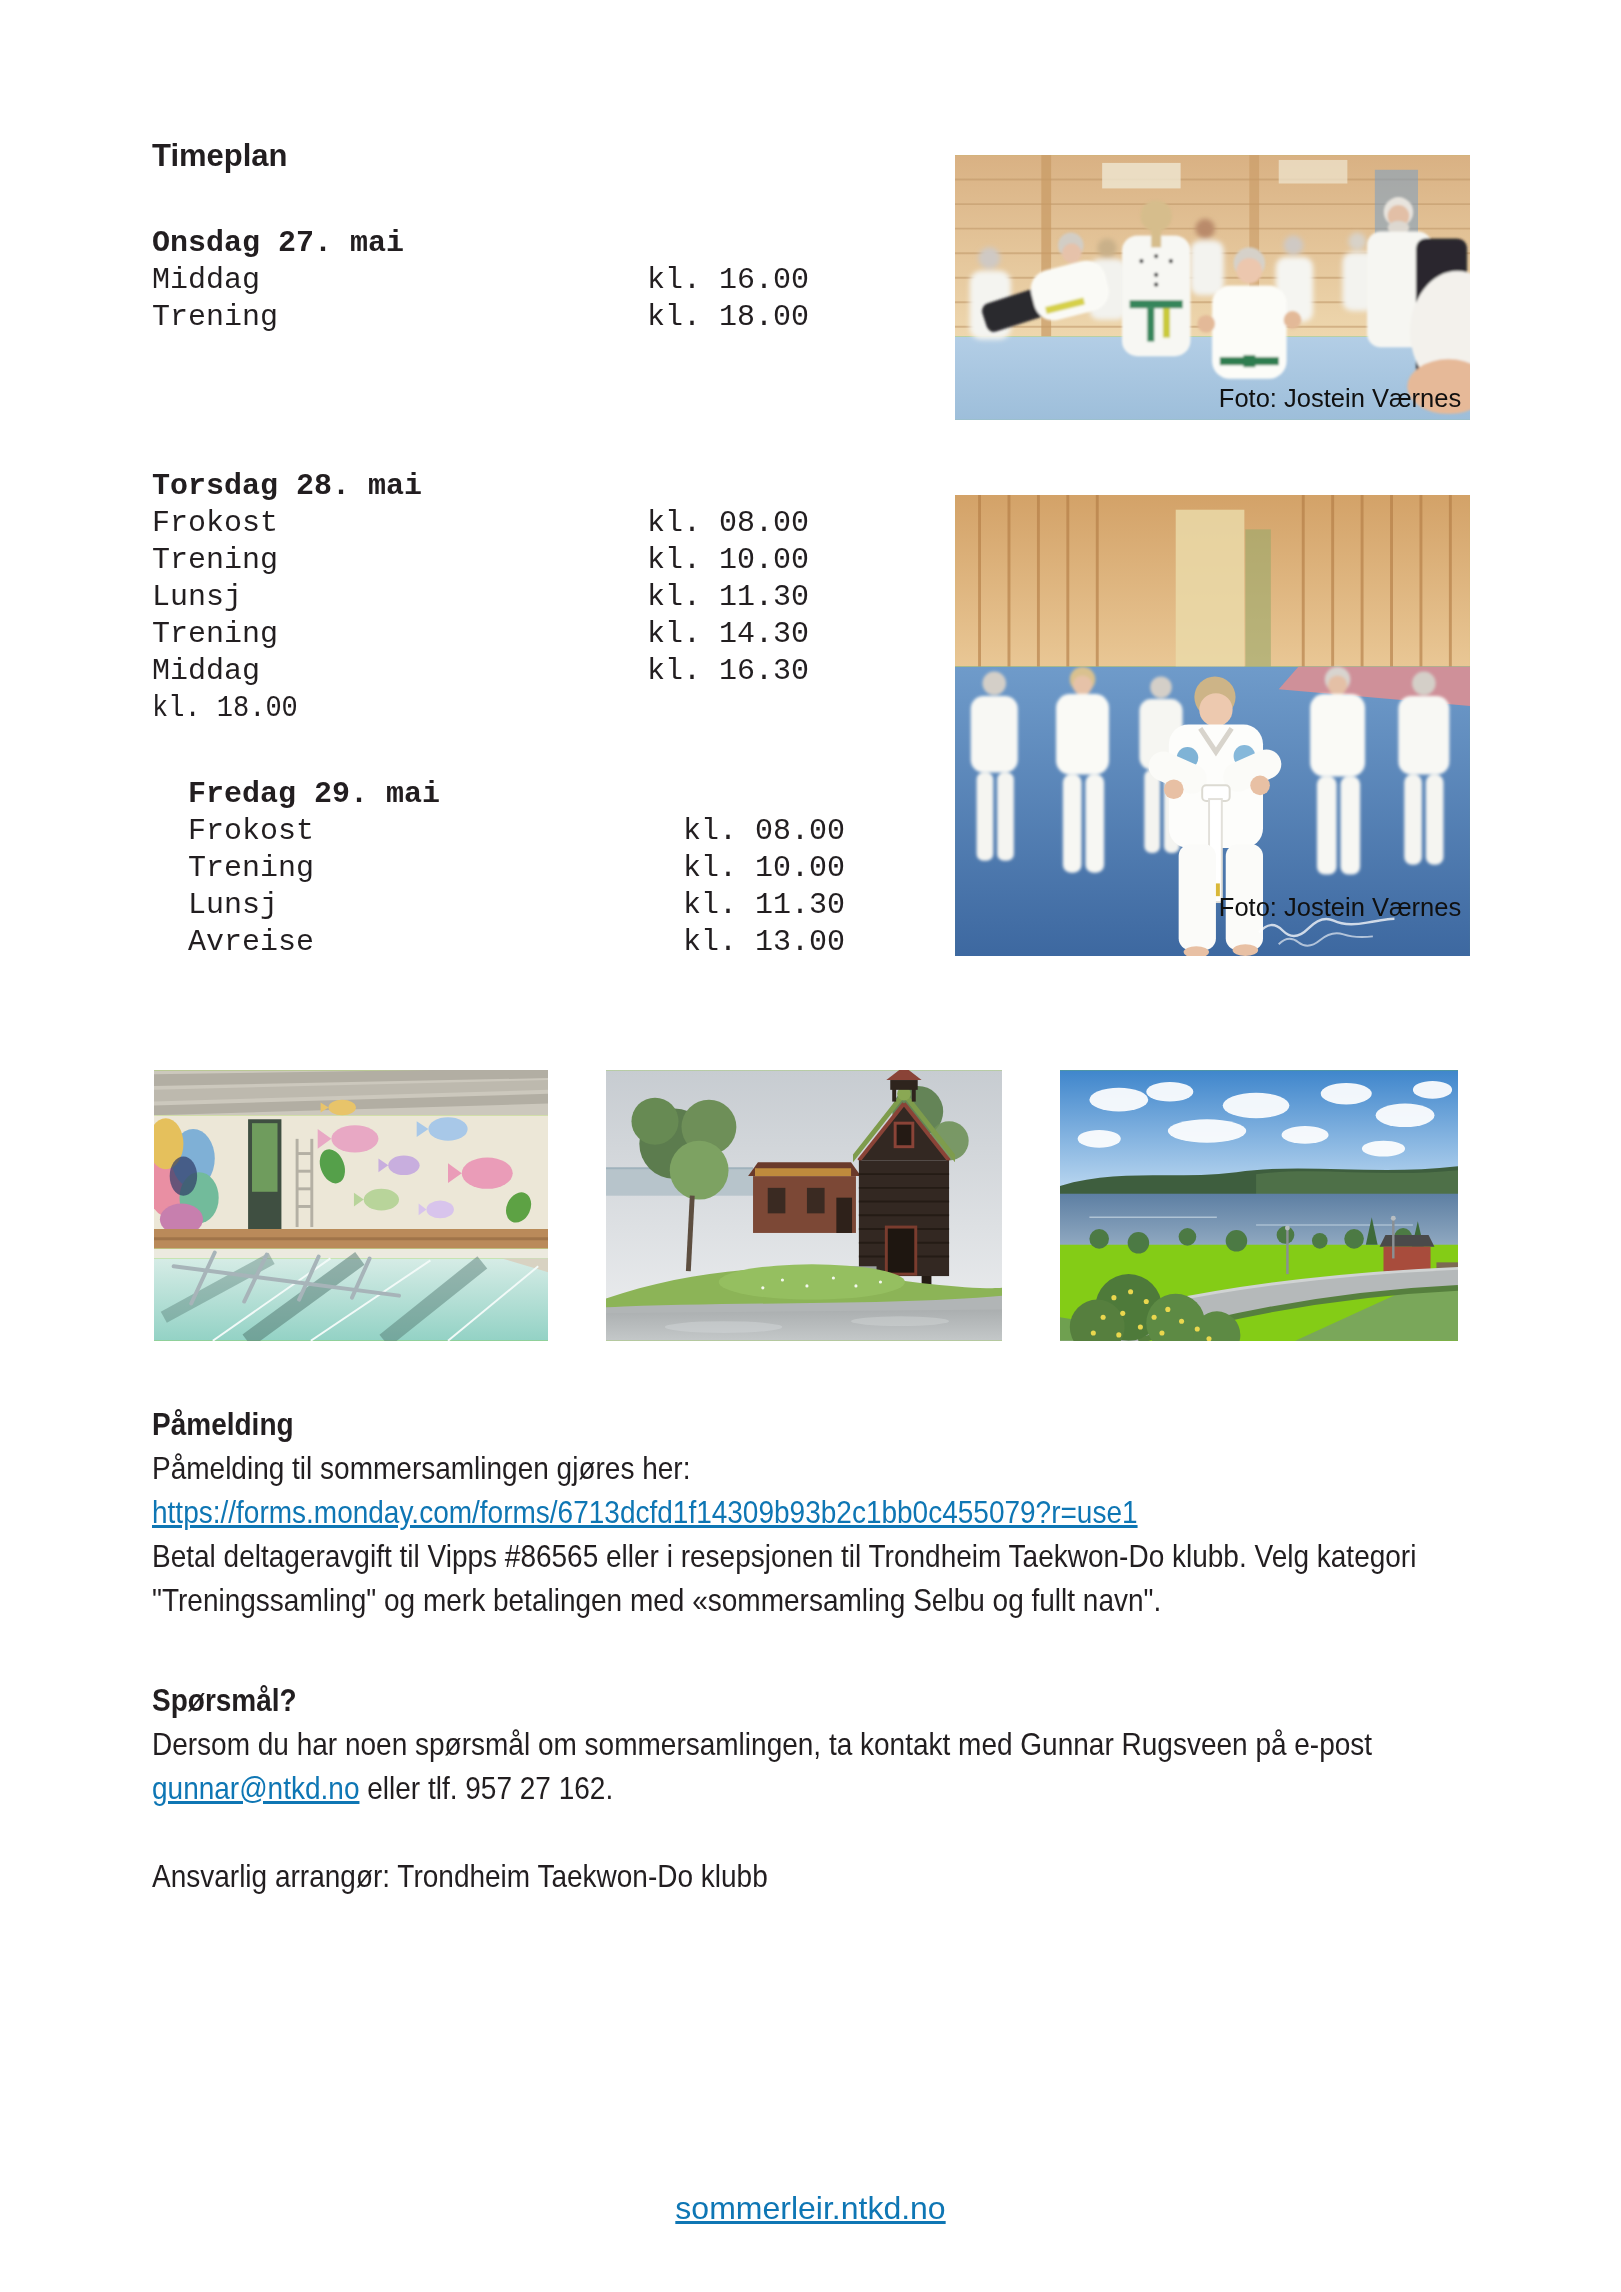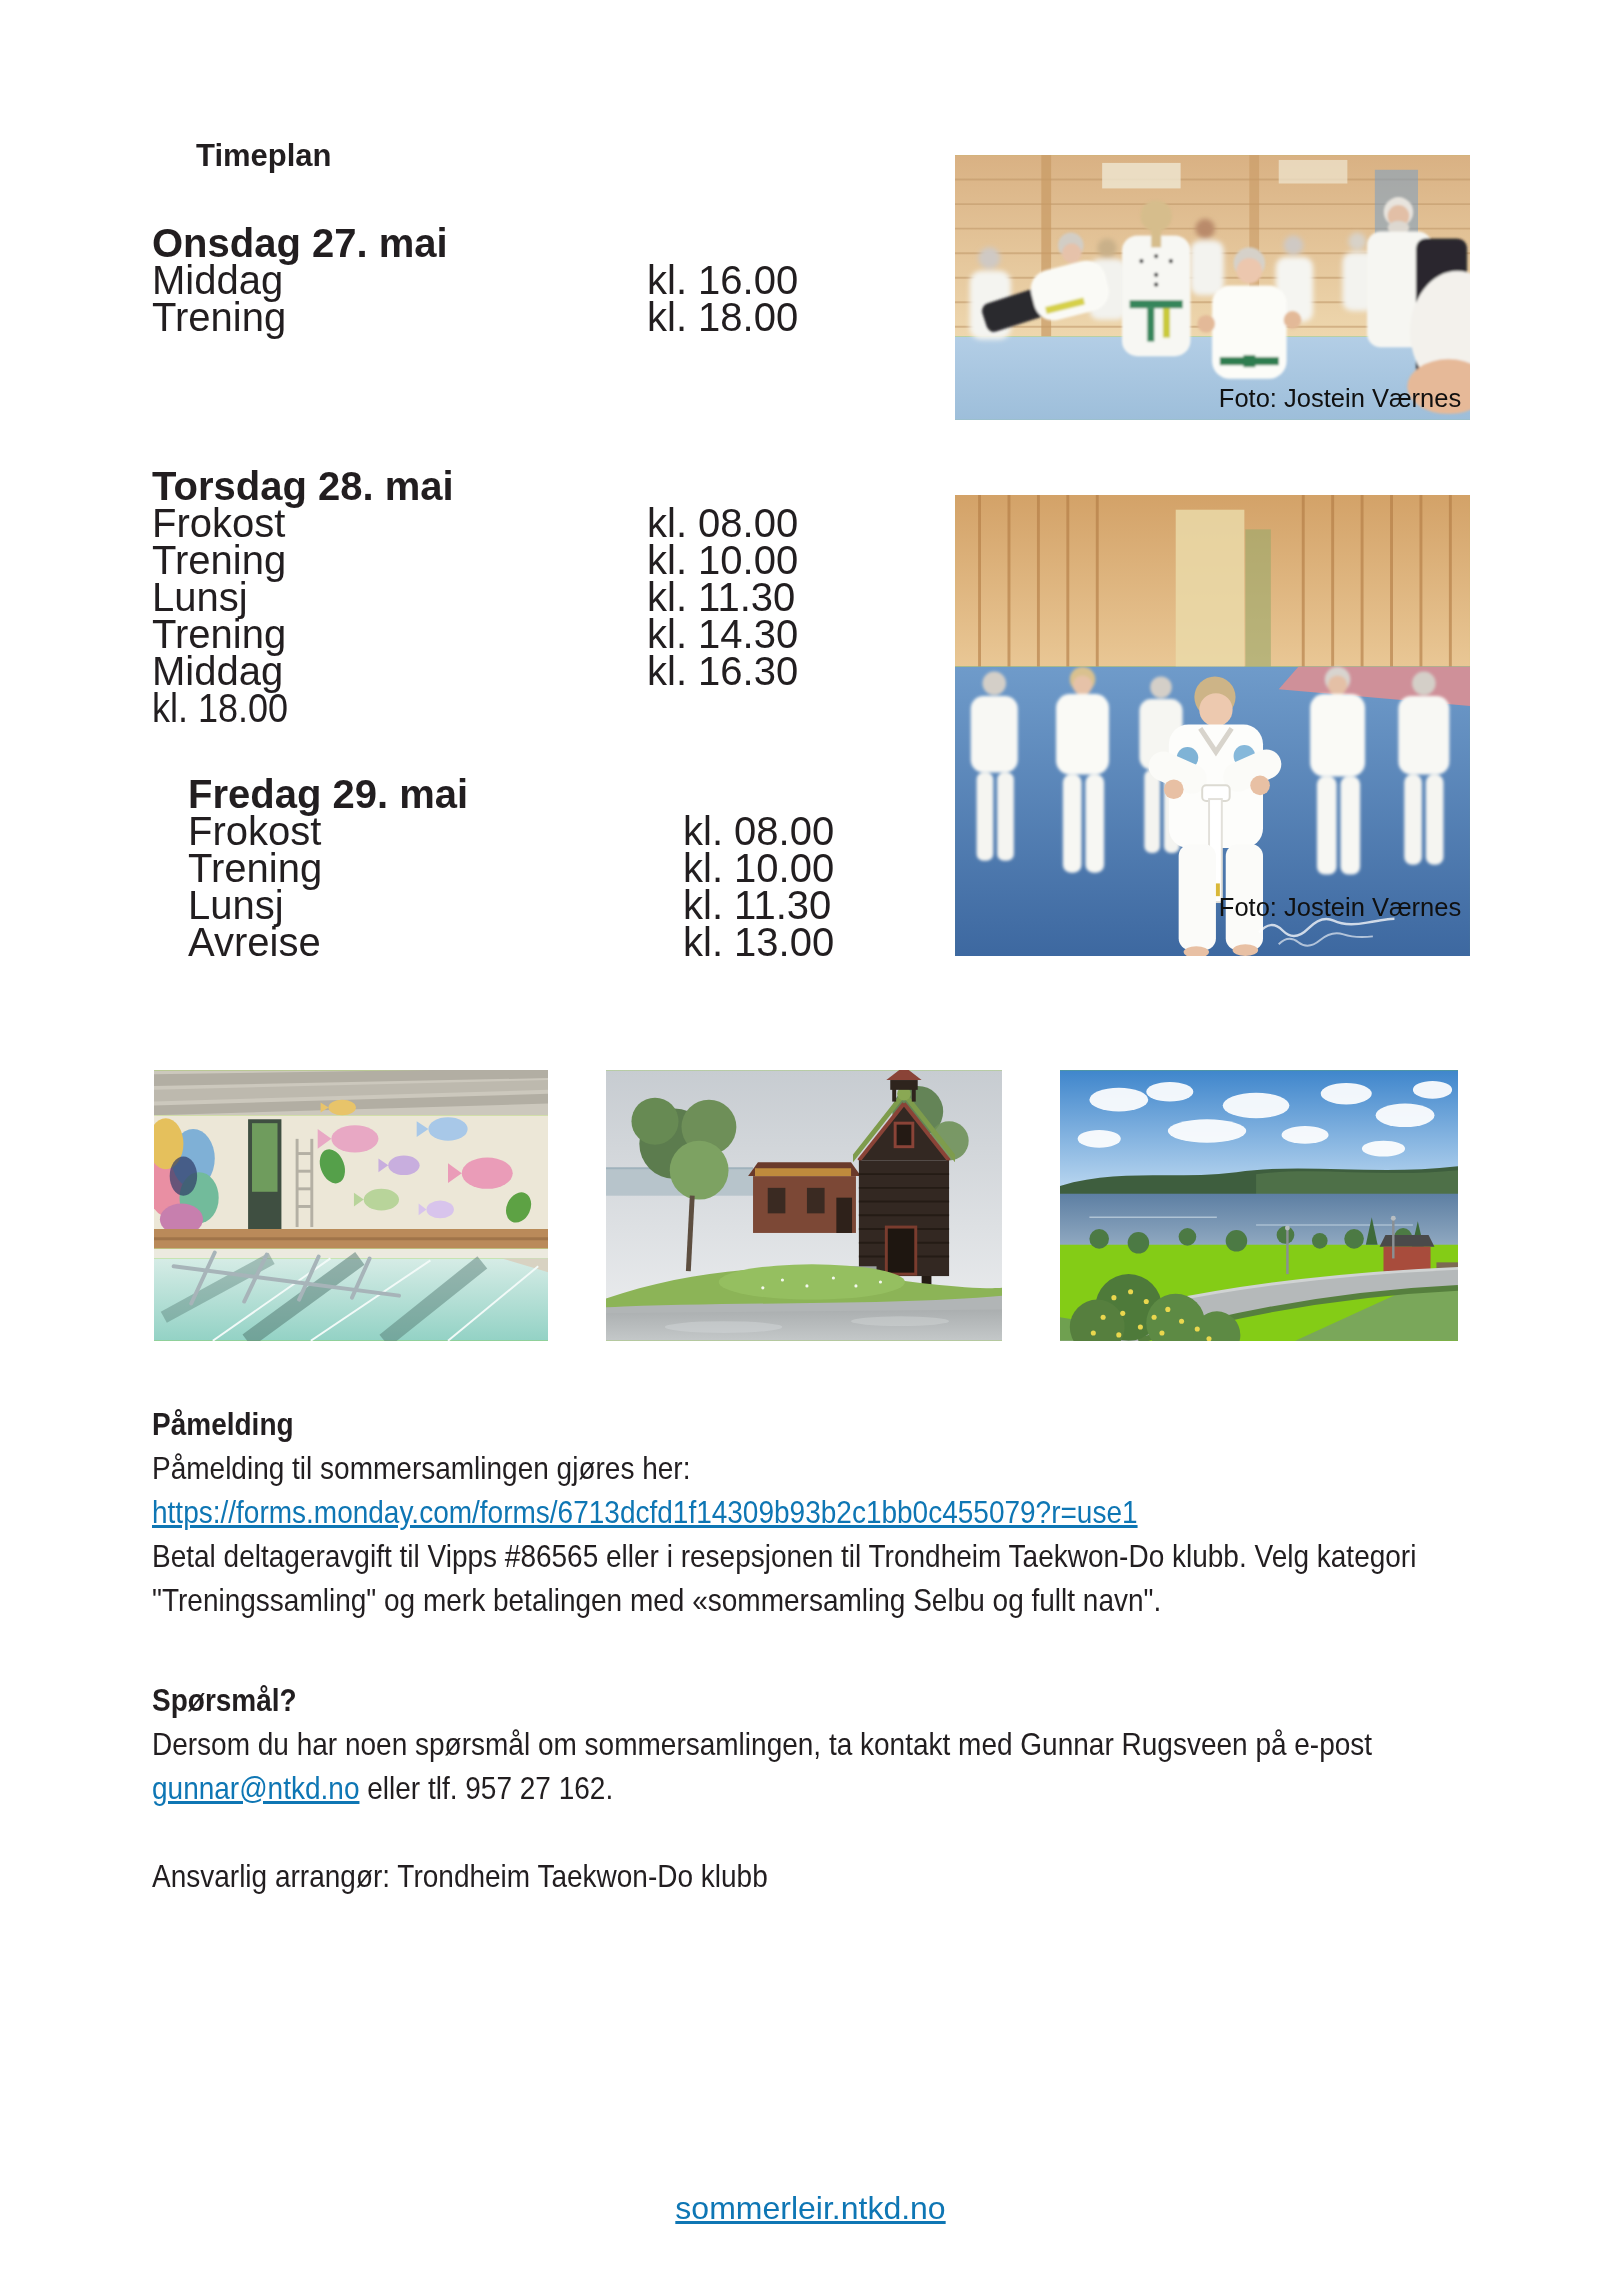--- a/index.html
+++ b/index.html
@@ -7,23 +7,23 @@
     position:relative;
     width:1621px;height:2293px;
     background:#ffffff;
     font-family:"Liberation Sans", sans-serif;
     color:#221e20;
     overflow:hidden;
   }
   
   .schedule-title{
     position:absolute;left:152px;top:137px;
-    font-size:31px;font-weight:bold;line-height:37px;margin-left:44px;
+    font-size:31px;font-weight:bold;line-height:37px;
   }
-  .day-block{position:absolute;left:152px;width:745px;font-size:40px;line-height:37px;}
+  .day-block{position:absolute;left:152px;width:745px;font-size:30px;line-height:37px;font-family:Liberation Mono, monospace;}
   .day-1{top:225px;}
   .day-2{top:448px;margin-top:20px;}
   .day-3{top:776px;margin-left:36px;}
   .day-heading{font-weight:bold;}
   .sched-row{display:grid;grid-template-columns:495px auto;}
   .sched-label{white-space:nowrap;}
   .sched-time{white-space:nowrap;}
   .cond-inline{display:inline-block;transform:scaleX(0.9);transform-origin:0 50%;white-space:nowrap;}
   
   .photo{position:absolute;overflow:hidden;background:#84cc16;}

